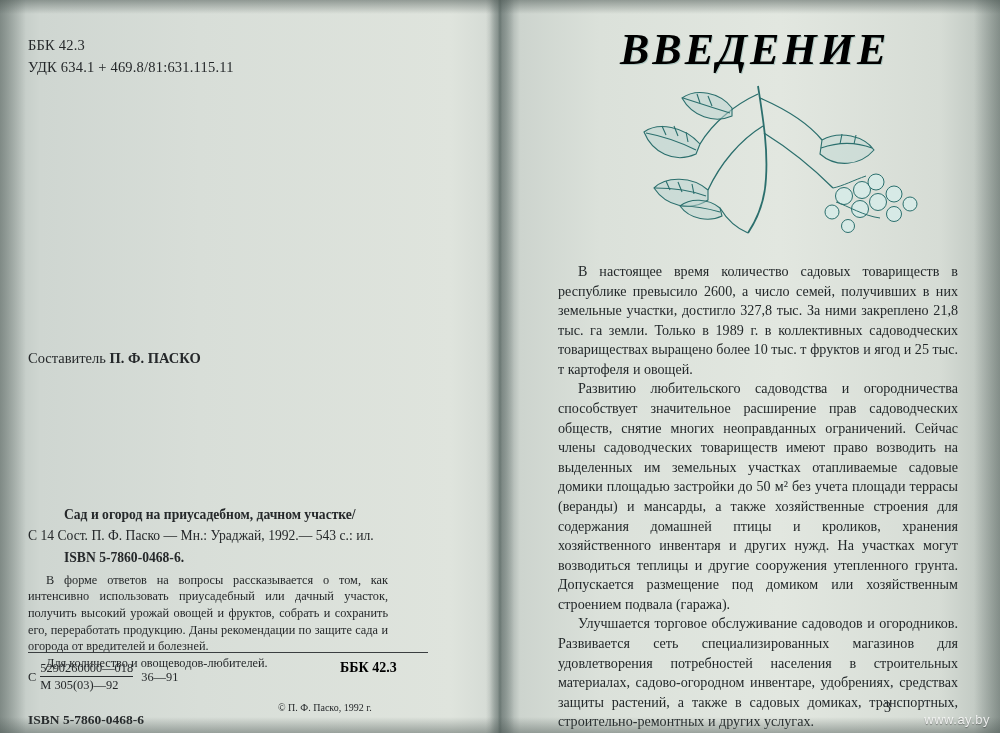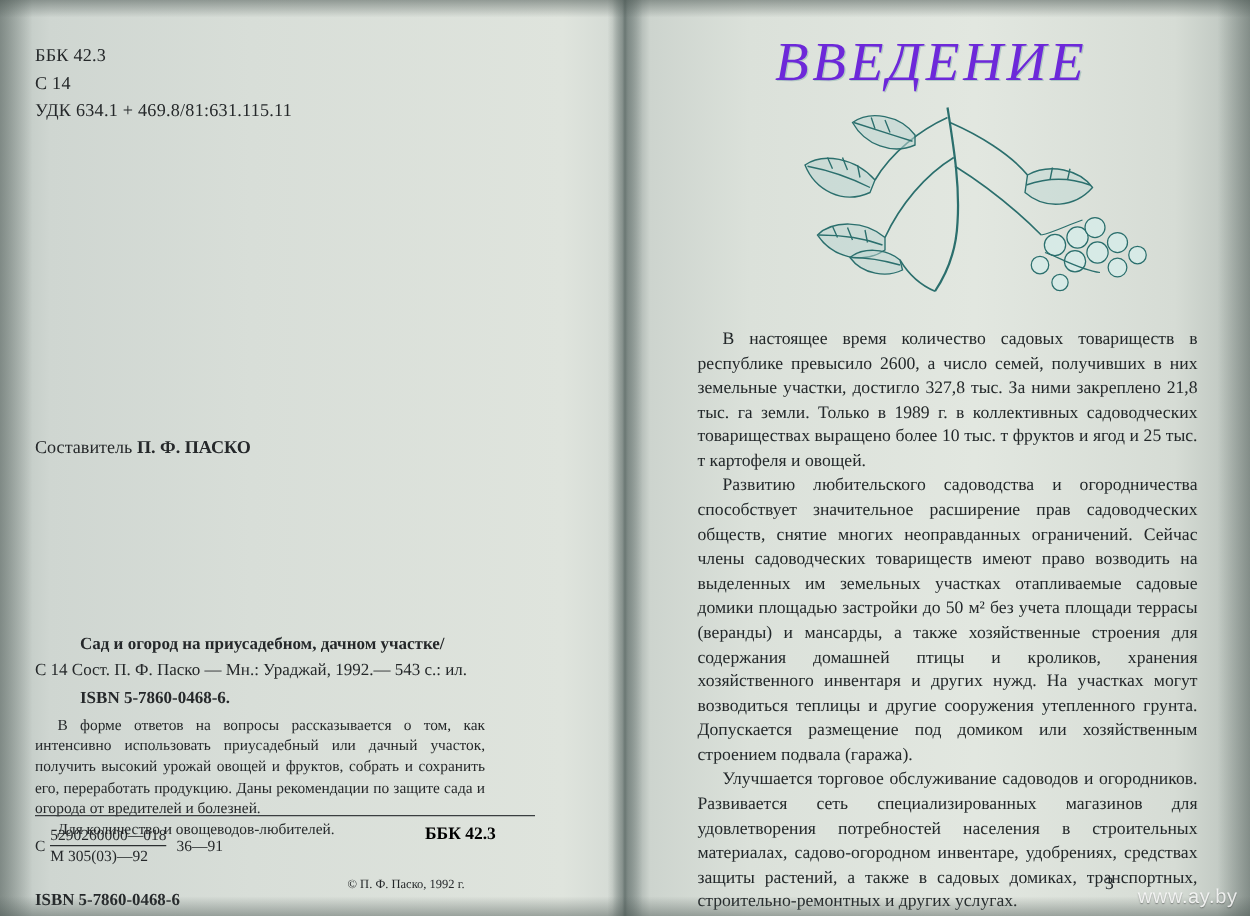--- a/index.html
+++ b/index.html
@@ -148,24 +148,24 @@
     font-size: 10px;
   }
 
   
   .intro-title {
     position: absolute;
     left: 120px;
     top: 24px;
     font-family: "Liberation Serif", serif;
     font-size: 44px;
-    font-weight: normal;
+    font-weight: bold;
     font-style: italic;
     letter-spacing: 3px;
-    color: #6d28d9;
+    color: #000000;
     text-shadow: 1px 1px 0 rgba(40,120,120,0.25);
   }
   .illo {
     position: absolute;
     left: 108px;
     top: 78px;
     width: 330px;
     height: 165px;
   }
   .body-text {
@@ -184,37 +184,36 @@
     left: 384px;
     top: 700px;
     font-size: 14px;
     color: #23282a;
   }
   .watermark {
     position: absolute;
     right: 10px;
     bottom: 6px;
     font-family: "Liberation Sans", sans-serif;
-    font-size: 16px;
+    font-size: 13px;
     color: rgba(255,255,255,0.85);
     letter-spacing: 0.5px;
     text-shadow: 0 1px 1px rgba(0,0,0,0.35);
   }
 </style>
 </head>
 <body>
 
 <div id="page">
   <div class="scan-bg"></div>
 
   <div class="page-left">
 
     <div class="text-blk mono-codes">
       <div>ББК 42.3</div>
-      <div>С 14</div>
       <div>УДК 634.1 + 469.8/81:631.115.11</div>
     </div>
 
     <div class="text-blk reviewers">
       <div><span>Составитель </span><span class="b">П. Ф. ПАСКО</span></div>
     </div>
 
     <div class="text-blk cip">
       <div class="title-line">Сад и огород на приусадебном, дачном участке/</div>
       <div class="line2">С 14 Сост. П. Ф. Паско — Мн.: Ураджай, 1992.— 543 с.: ил.</div>

